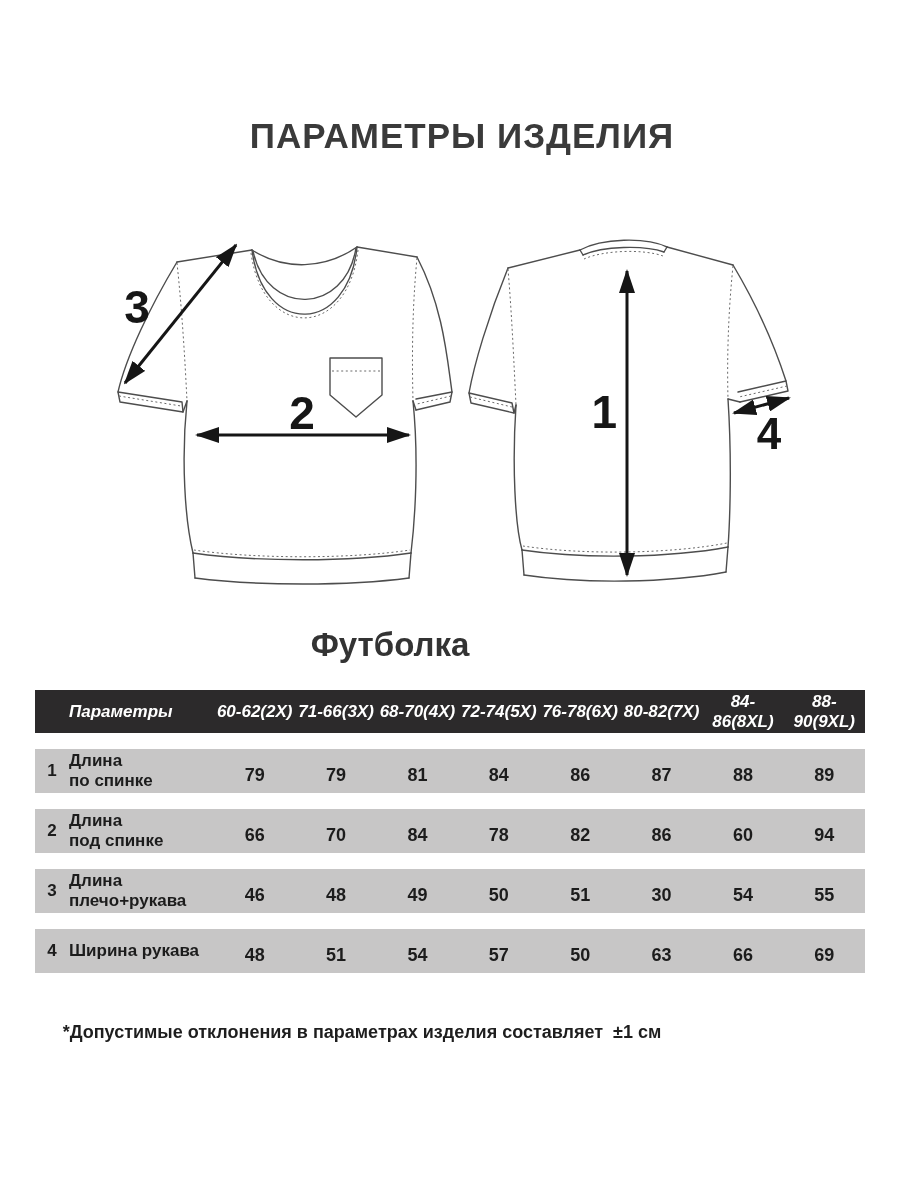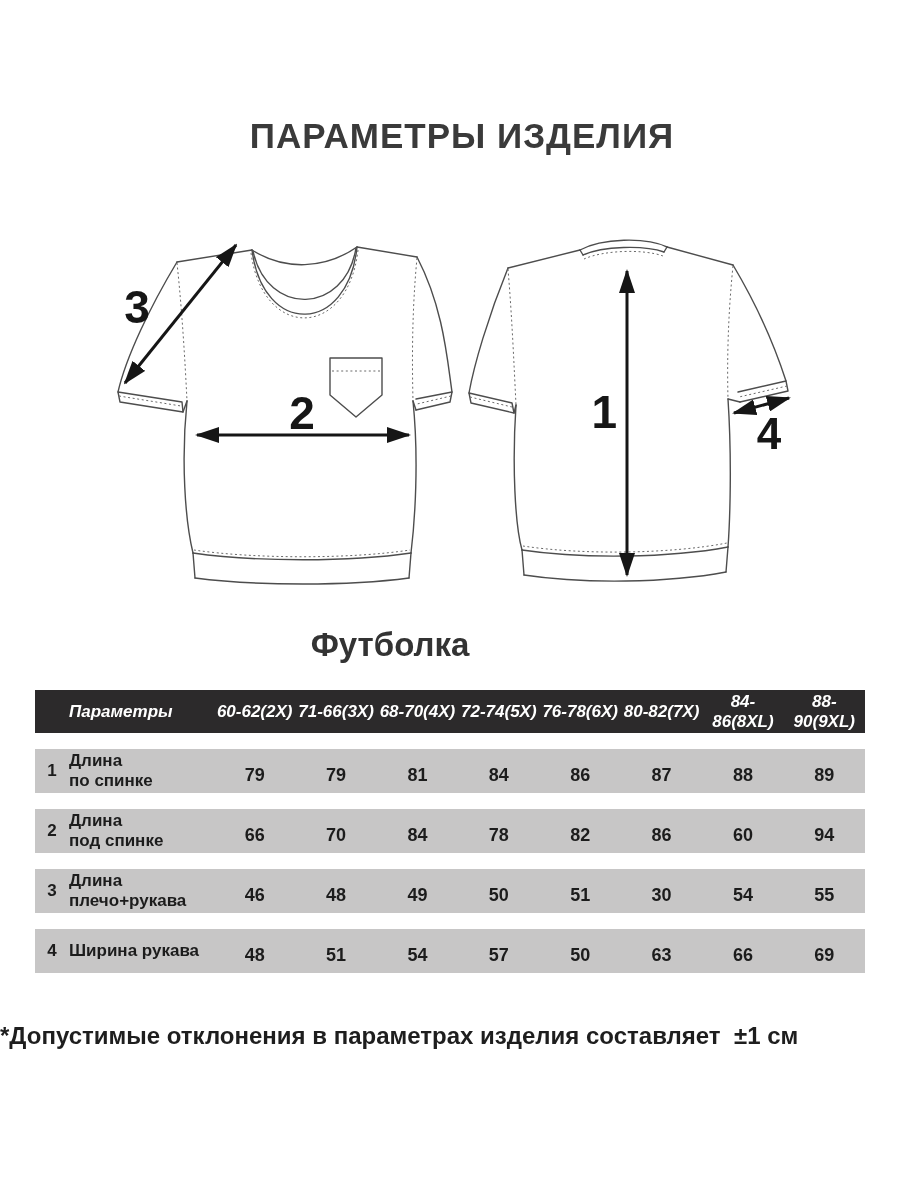--- a/index.html
+++ b/index.html
@@ -28,21 +28,21 @@
   .thead{display:flex;align-items:center;height:43px;background:#2c2a2b;color:#ffffff;margin-top:0;margin-bottom:5px;font-style:italic;}
   .cell{box-sizing:border-box;}
   .col-num{width:34px;text-align:center;font-size:17px;font-weight:bold;}
   .col-label{width:145px;text-align:left;font-size:17px;font-weight:bold;line-height:20px;}
   .col-size{flex:1;text-align:center;font-size:17px;font-weight:bold;}
   .thead .col-size{font-size:17px;}
   .trow .col-size{font-size:18px;margin-top:9px;}
   .col-label span{display:block;}
   .footnote{
     position:absolute;top:1022px;left:0;width:724px;text-align:center;
-    font-size:24px;font-weight:bold;color:#1e1e1e;white-space:pre;
+    font-size:18px;font-weight:bold;color:#1e1e1e;white-space:pre;
   }
 </style>
 </head>
 <body>
 
 <div class="canvas">
 
   <div class="page-title">ПАРАМЕТРЫ ИЗДЕЛИЯ</div>
 
   <svg class="diagram-front" viewBox="0 0 360 370" width="360" height="370">

